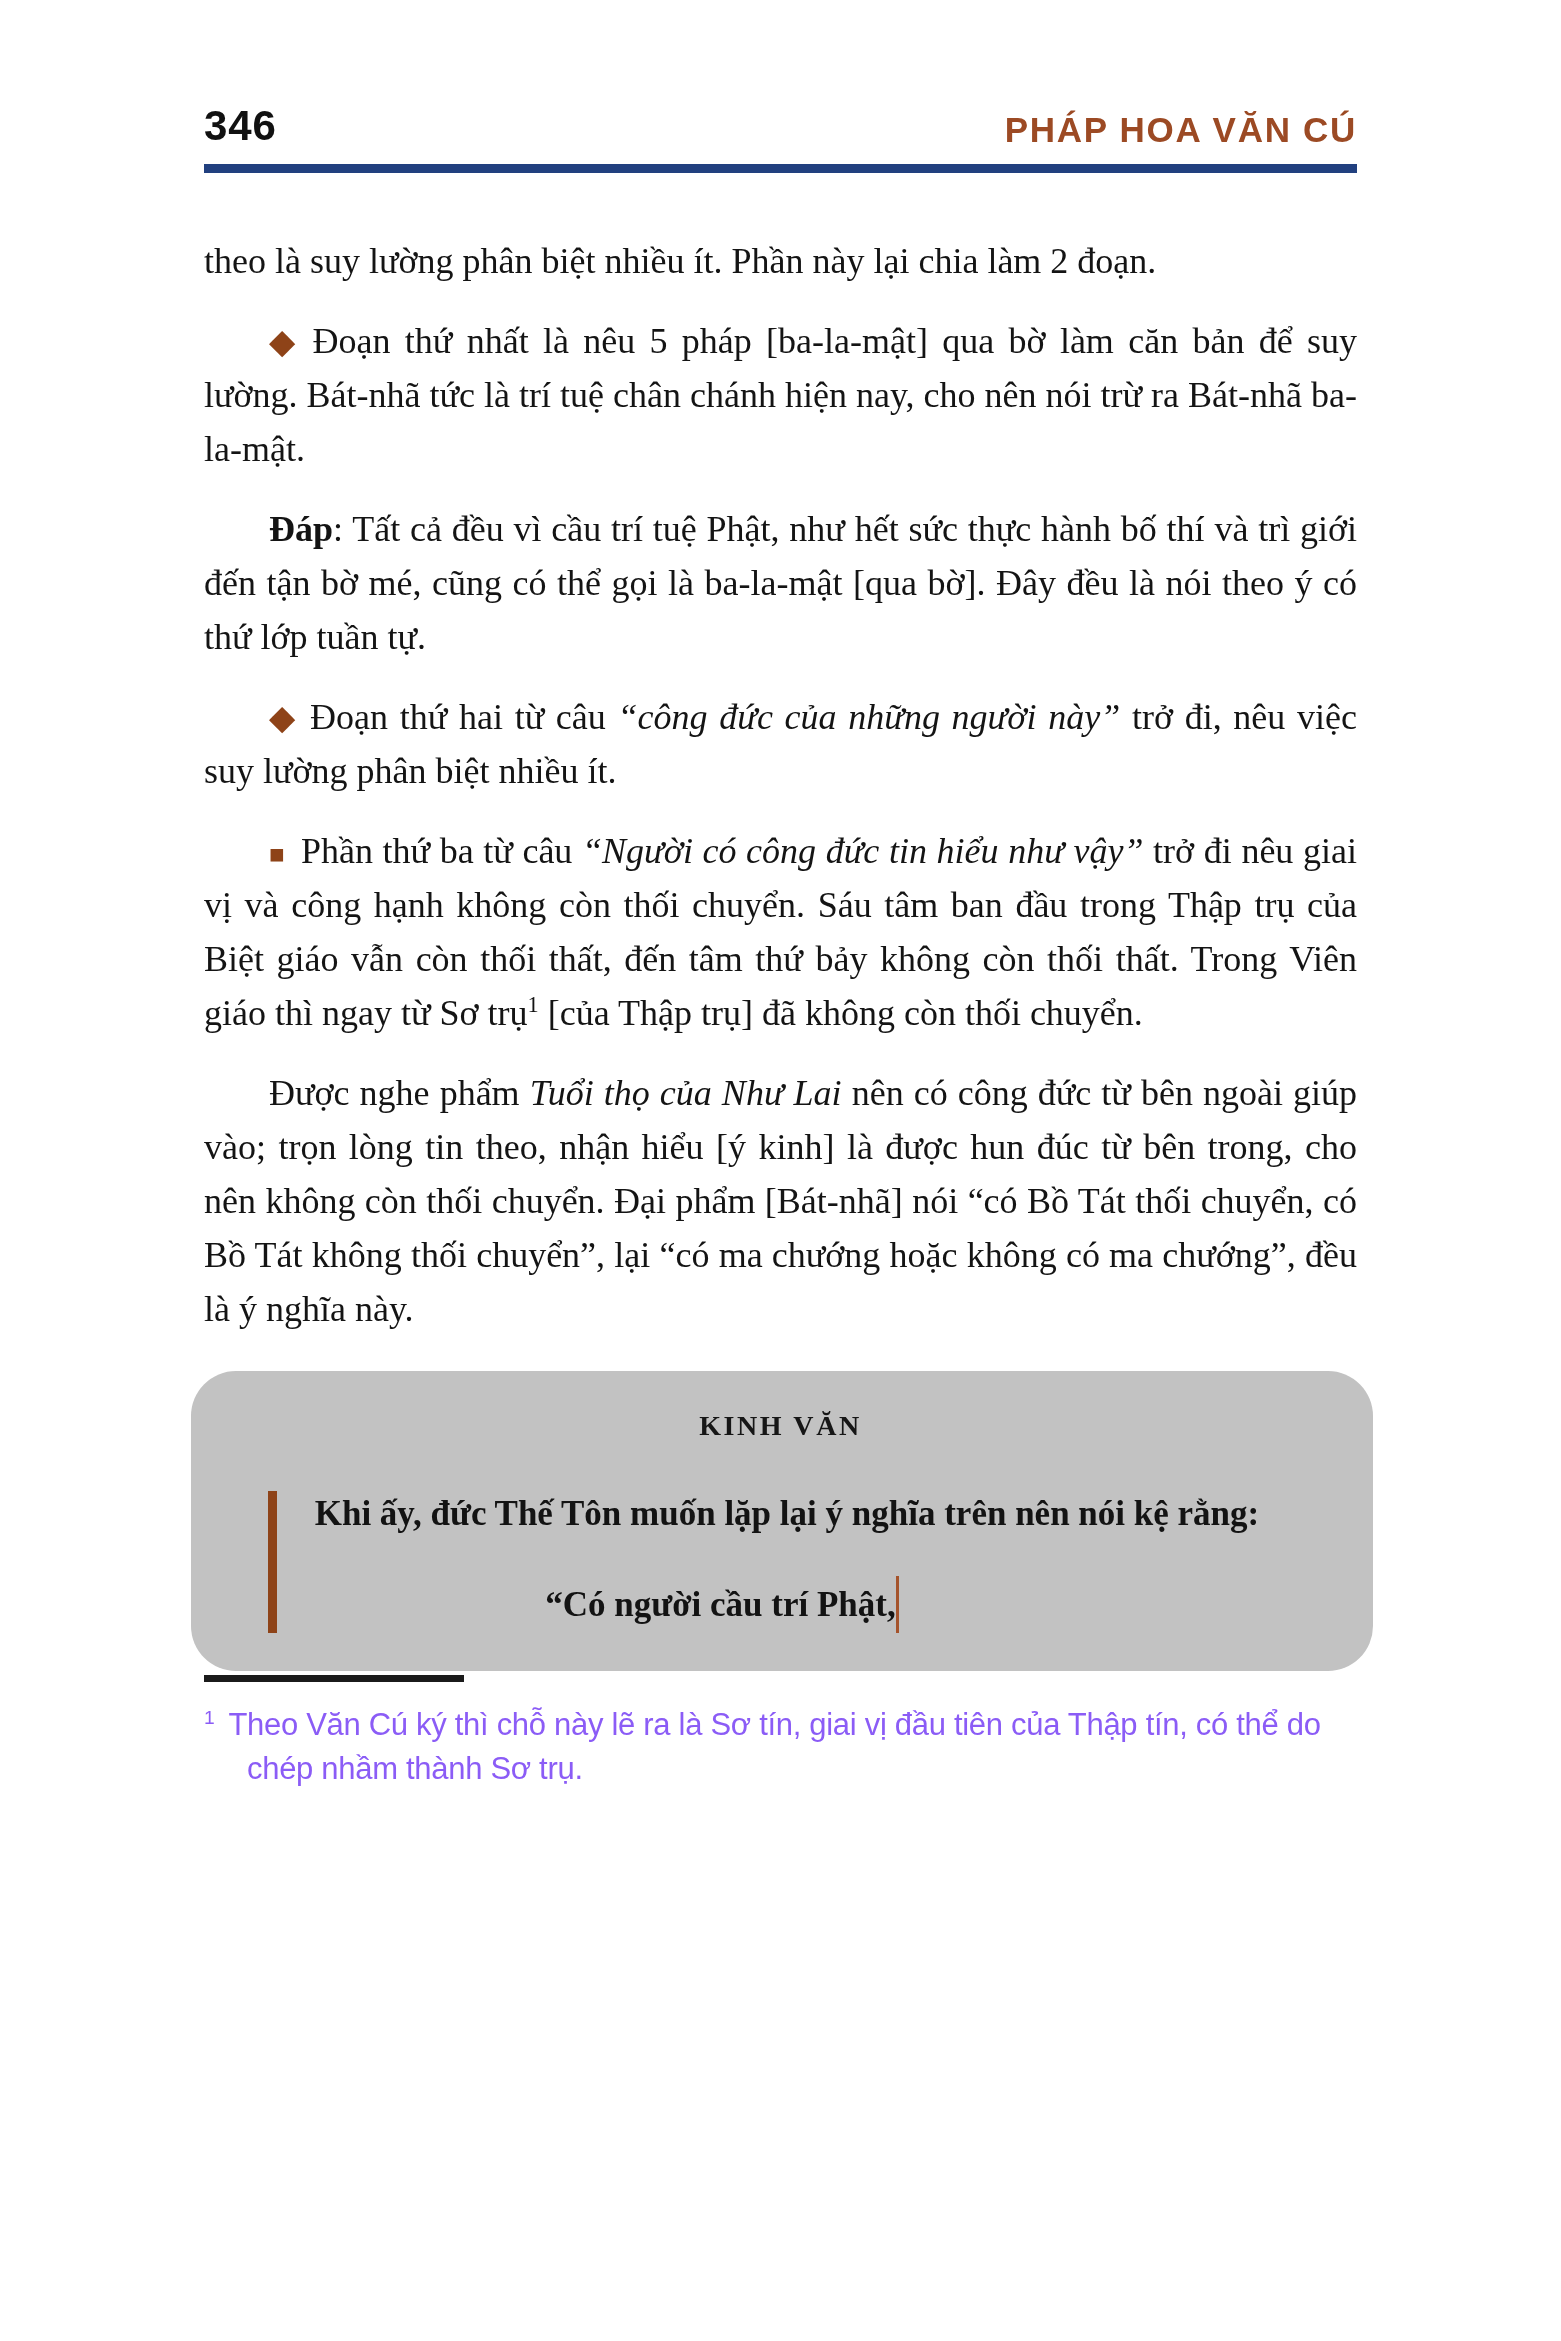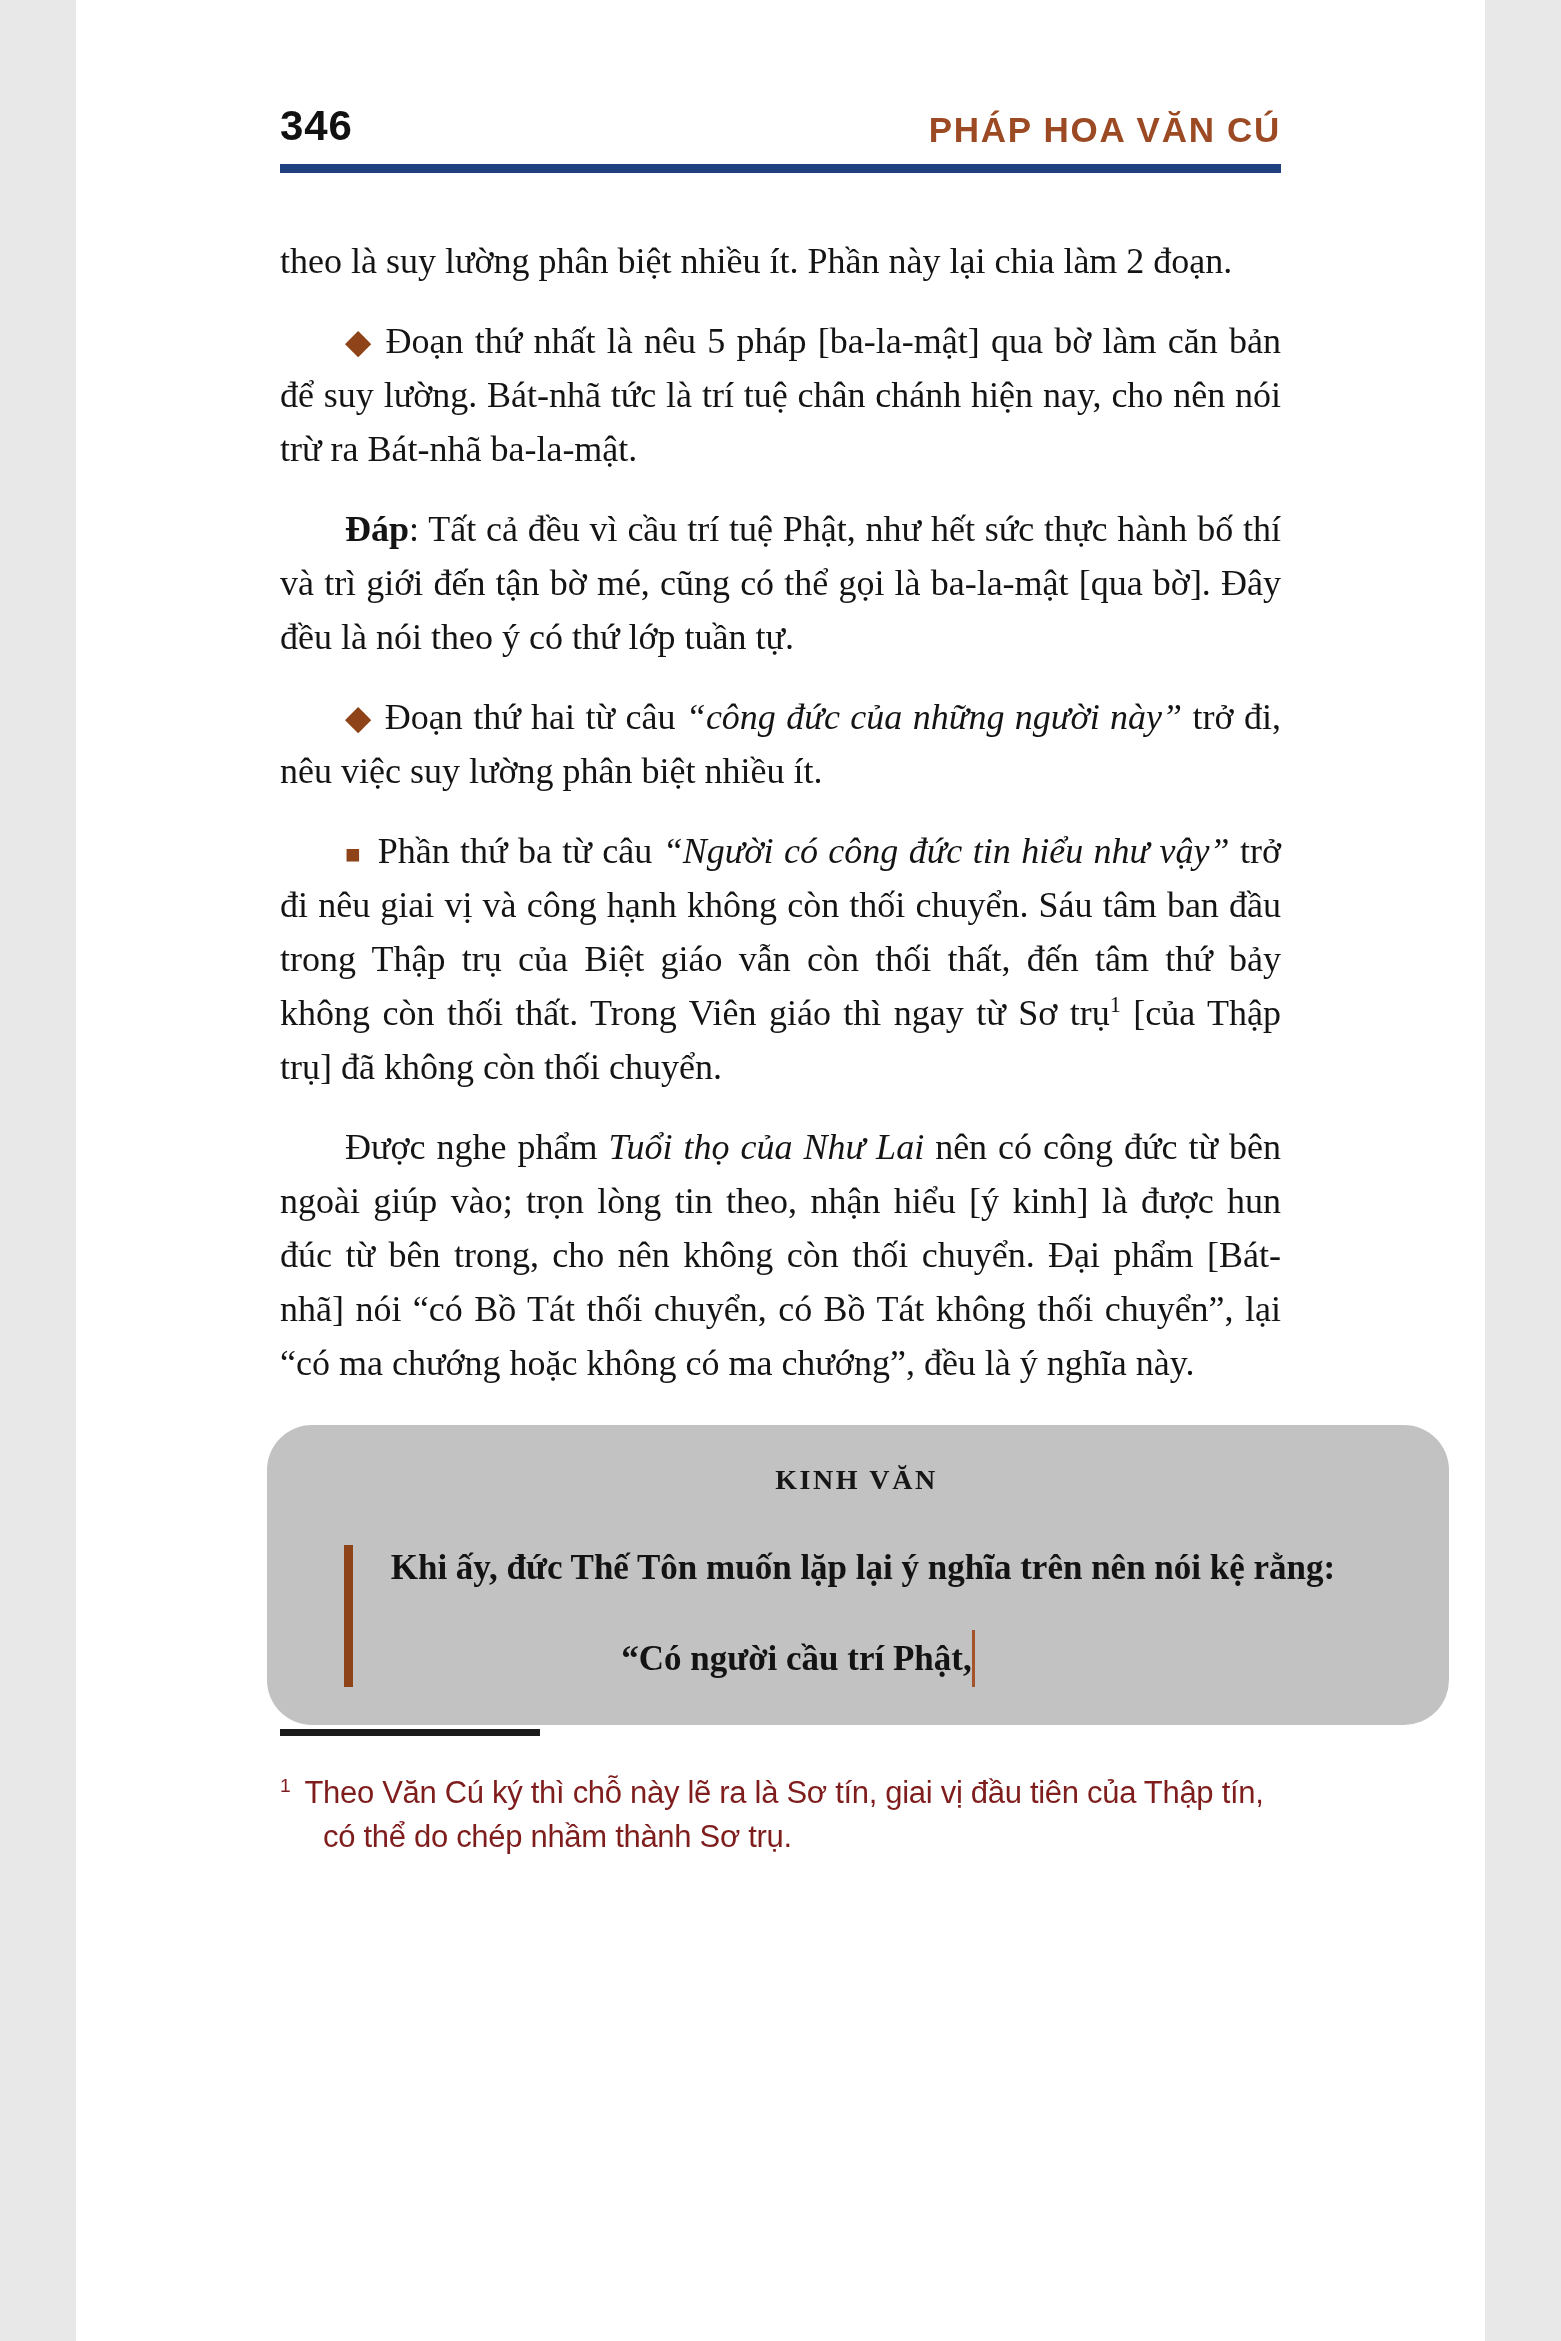--- a/index.html
+++ b/index.html
@@ -1,18 +1,18 @@
 <!DOCTYPE html>
 <html style="--accent-brown: #8E4318; --header-brown: #9C4A24; --rule-blue: #21407F; --box-gray: #C2C2C2; --divider-brown: #A5532B; --footnote-rule-black: #1B1B1B;font-size:14px"><head>
 <meta charset="utf-8">
 <style>
   html,body { margin:0; padding:0; background:#e8e8e8; }
   .page {
     position:relative;
-    width:1409px; height:2342px;
+    width:1561px; height:2342px;
     margin:0 auto;
     background:#ffffff;
     box-sizing:border-box;
     padding:102px 204px 0 204px;
     font-family:"Liberation Serif","DejaVu Serif",serif;
     color:#141414;
     overflow:hidden;
   }
 
   
@@ -64,24 +64,24 @@
   .kv-verse { display:flex; margin-top:40px; }
   .verse-col { font-weight:700; font-size:35px; line-height:57px; color:#131313; }
   .verse-col.left { flex:0 0 581px;text-align:right; }
   .verse-divider { flex:0 0 3.5px; background:var(--divider-brown,#a5532b); }
   .verse-col.right { flex:1; padding-left:54px; }
   .verse-line { white-space:nowrap; }
 
   
   .footnote-rule { width:260px; height:7.8px; margin-top:3.5px; background:var(--footnote-rule-black,#1b1b1b); }
   .footnote {
-    margin-top:35px;
+    margin-top:21px;
     font-family:"Liberation Sans","DejaVu Sans",sans-serif;
     font-size:31px; line-height:1.4; letter-spacing:-0.3px;
-    color:#7f1d1d;
+    color:#8b5cf6;
     padding-left:43px; text-indent:-43px;
   }
   .fn-marker { vertical-align:super; font-size:62%; line-height:0; margin-right:14px; }
 </style>
 </head>
 <body>
 
 <div class="page">
 
   <header class="page-header">

